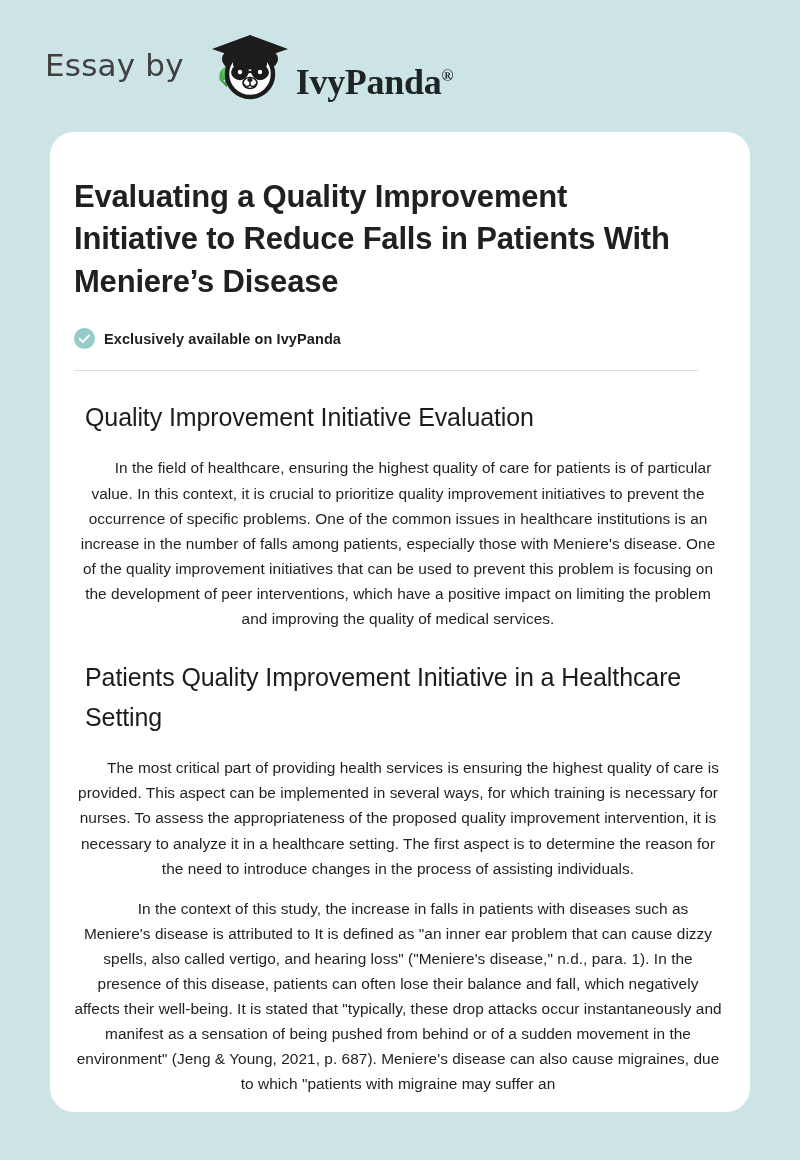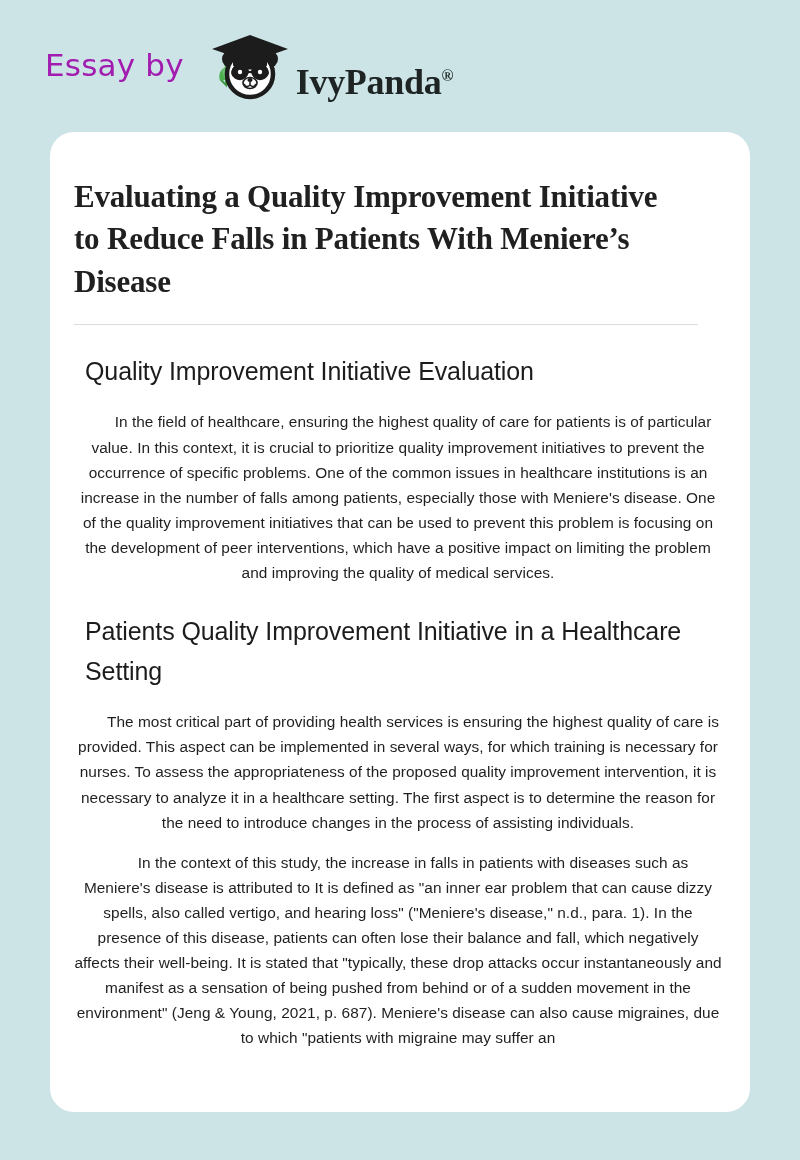--- a/index.html
+++ b/index.html
@@ -23,21 +23,21 @@
     height: 132px;
     display: flex;
     align-items: center;
     padding-left: 45px;
     box-sizing: border-box;
   }
   .brand-prefix {
     font-family: "DejaVu Sans", sans-serif;
     font-size: 31px;
     font-weight: 400;
-    color: #a21caf;
+    color: #404040;
     letter-spacing: 0.2px;
     line-height: 1;
     padding-bottom: 2px;
   }
   .brand-logo {
     display: flex;
     align-items: flex-end;
     margin-left: 16px;
   }
   .panda-mark {
@@ -75,21 +75,21 @@
     border-radius: 24px;
     box-sizing: border-box;
     padding: 44px 26px 0 24px;
     overflow: hidden;
   }
   .paper-inner {
     padding: 0 0 0 0;
   }
 
   .doc-title {
-    font-family: Liberation Serif, serif;
+    font-family: Liberation Sans, sans-serif;
     font-size: 31px;
     font-weight: 700;
     color: #202020;
     line-height: 1.37;
     margin: 0 0 0 0;
     letter-spacing: -0.2px;
     max-width: 600px;
   }
 
   .exclusive-row {
@@ -189,20 +189,28 @@
     </span>
     <span class="brand-word"><span>IvyPanda</span><span class="brand-reg">®</span></span>
   </div>
 </div>
 
 <div class="paper-card">
   <div class="paper-inner">
 
     <h1 class="doc-title">Evaluating a Quality Improvement Initiative to Reduce Falls in Patients With Meniere’s Disease</h1>
 
+    <div class="exclusive-row">
+      <span class="check-badge">
+        <svg viewBox="0 0 21 21" width="21" height="21" xmlns="http://www.w3.org/2000/svg">
+          <path d="M5.8 10.9 L8.9 13.9 L15.1 7.4" fill="none" stroke="#ffffff" stroke-width="2.1" stroke-linecap="round" stroke-linejoin="round"></path>
+        </svg>
+      </span>
+      <span class="exclusive-text">Exclusively available on IvyPanda</span>
+    </div>
 
     <div class="divider"></div>
 
     <h2 class="section-heading">Quality Improvement Initiative Evaluation</h2>
     <p class="body-para">In the field of healthcare, ensuring the highest quality of care for patients is of particular value. In this context, it is crucial to prioritize quality improvement initiatives to prevent the occurrence of specific problems. One of the common issues in healthcare institutions is an increase in the number of falls among patients, especially those with Meniere's disease. One of the quality improvement initiatives that can be used to prevent this problem is focusing on the development of peer interventions, which have a positive impact on limiting the problem and improving the quality of medical services.</p>
 
     <h2 class="section-heading">Patients Quality Improvement Initiative in a Healthcare Setting</h2>
     <p class="body-para">The most critical part of providing health services is ensuring the highest quality of care is provided. This aspect can be implemented in several ways, for which training is necessary for nurses. To assess the appropriateness of the proposed quality improvement intervention, it is necessary to analyze it in a healthcare setting. The first aspect is to determine the reason for the need to introduce changes in the process of assisting individuals.</p>
     <p class="body-para tight">In the context of this study, the increase in falls in patients with diseases such as Meniere's disease is attributed to It is defined as "an inner ear problem that can cause dizzy spells, also called vertigo, and hearing loss" ("Meniere's disease," n.d., para. 1). In the presence of this disease, patients can often lose their balance and fall, which negatively affects their well-being. It is stated that "typically, these drop attacks occur instantaneously and manifest as a sensation of being pushed from behind or of a sudden movement in the environment" (Jeng &amp; Young, 2021, p. 687). Meniere's disease can also cause migraines, due to which "patients with migraine may suffer an</p>
 

